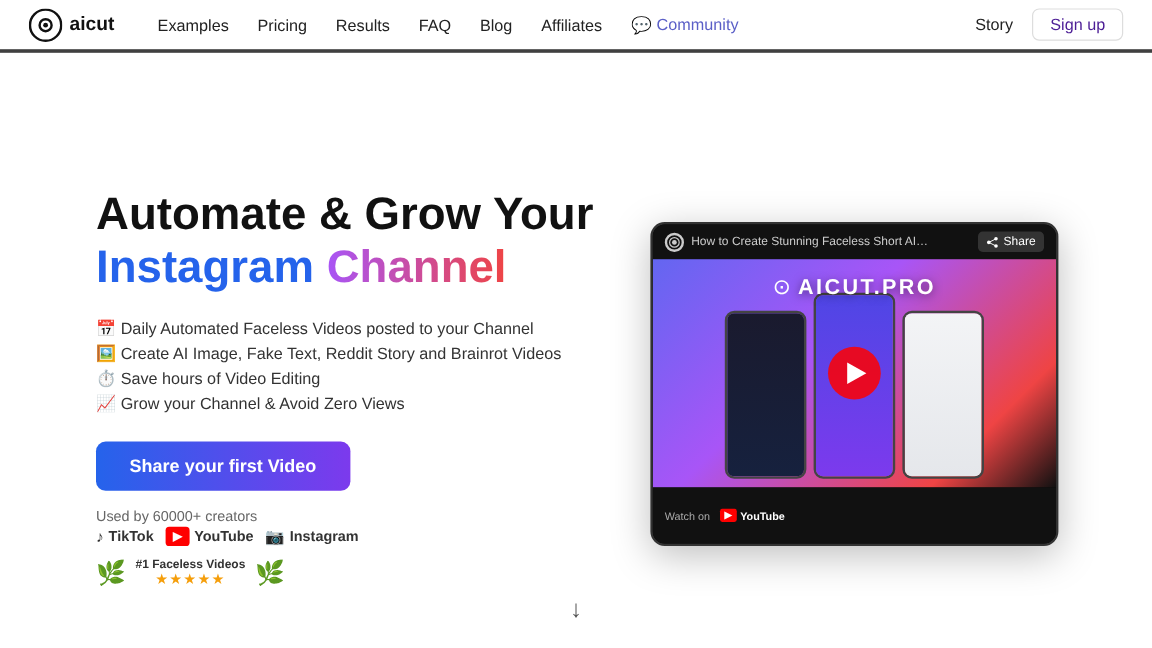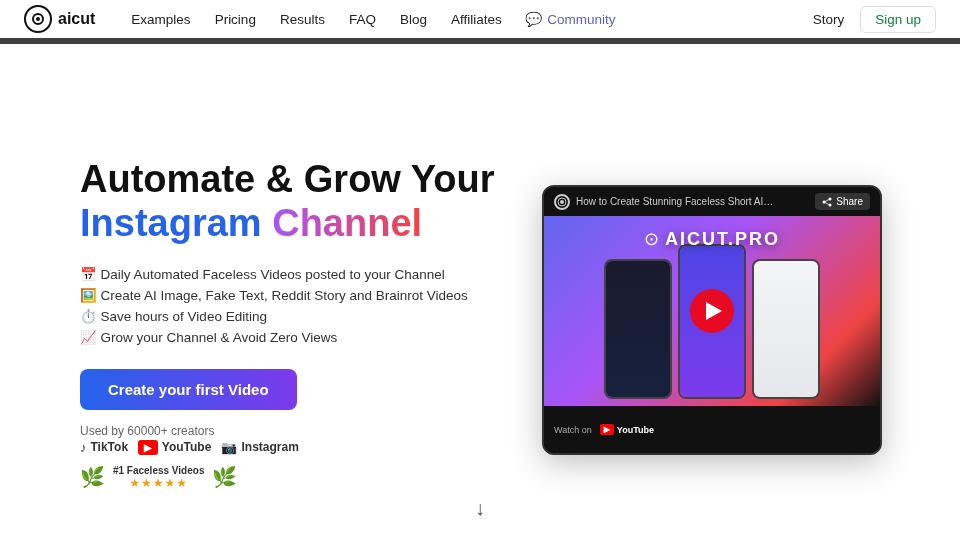--- a/index.html
+++ b/index.html
@@ -11,40 +11,40 @@
       overflow: hidden;
       color: #111;
     }
 
     
     nav {
       display: flex;
       align-items: center;
       padding: 0 24px;
       height: 44px;
-      border-bottom: 6px solid #404040;
+      border-bottom: 3px solid #404040;
       gap: 28px;
     }
     .nav-logo {
       display: flex;
       align-items: center;
       gap: 6px;
       font-weight: 700;
       font-size: 16px;
       color: #111;
       text-decoration: none;
       margin-right: 8px;
     }
     .nav-logo-icon {
       width: 28px;
       height: 28px;
     }
     .nav-links {
       display: flex;
-      align-items: center;
+      align-items: flex-end;
       gap: 24px;
       flex: 1;
     }
     .nav-link {
       font-size: 13.5px;
       color: #222;
       text-decoration: none;
       cursor: pointer;
     }
     .community-link {
@@ -65,21 +65,21 @@
     }
     .btn-login {
       font-size: 13.5px;
       color: #222;
       cursor: pointer;
       background: none;
       border: none;
     }
     .btn-signup {
       font-size: 13.5px;
-      color: #15803d;
+      color: #4c1d95;
       cursor: pointer;
       background: none;
       border: 1px solid #ddd;
       padding: 5px 14px;
       border-radius: 6px;
     }
 
     
     .hero {
       display: flex;
@@ -414,21 +414,21 @@
         <span> </span>
         <span class="channel">Channel</span>
       </span>
     </h1>
     <ul class="hero-features">
       <li>📅 Daily Automated Faceless Videos posted to your Channel</li>
       <li>🖼️ Create AI Image, Fake Text, Reddit Story and Brainrot Videos</li>
       <li>⏱️ Save hours of Video Editing</li>
       <li>📈 Grow your Channel &amp; Avoid Zero Views</li>
     </ul>
-    <button class="cta-btn">Create your first Video</button>
+    <button class="cta-btn">Share your first Video</button>
     <div class="used-by">Used by 60000+ creators</div>
     <div class="social-logos">
       <div class="social-badge">
         <span class="tiktok-icon">♪</span>
         <span>TikTok</span>
       </div>
       <div class="social-badge">
         <span class="yt-badge">▶</span>
         <span>YouTube</span>
       </div>

